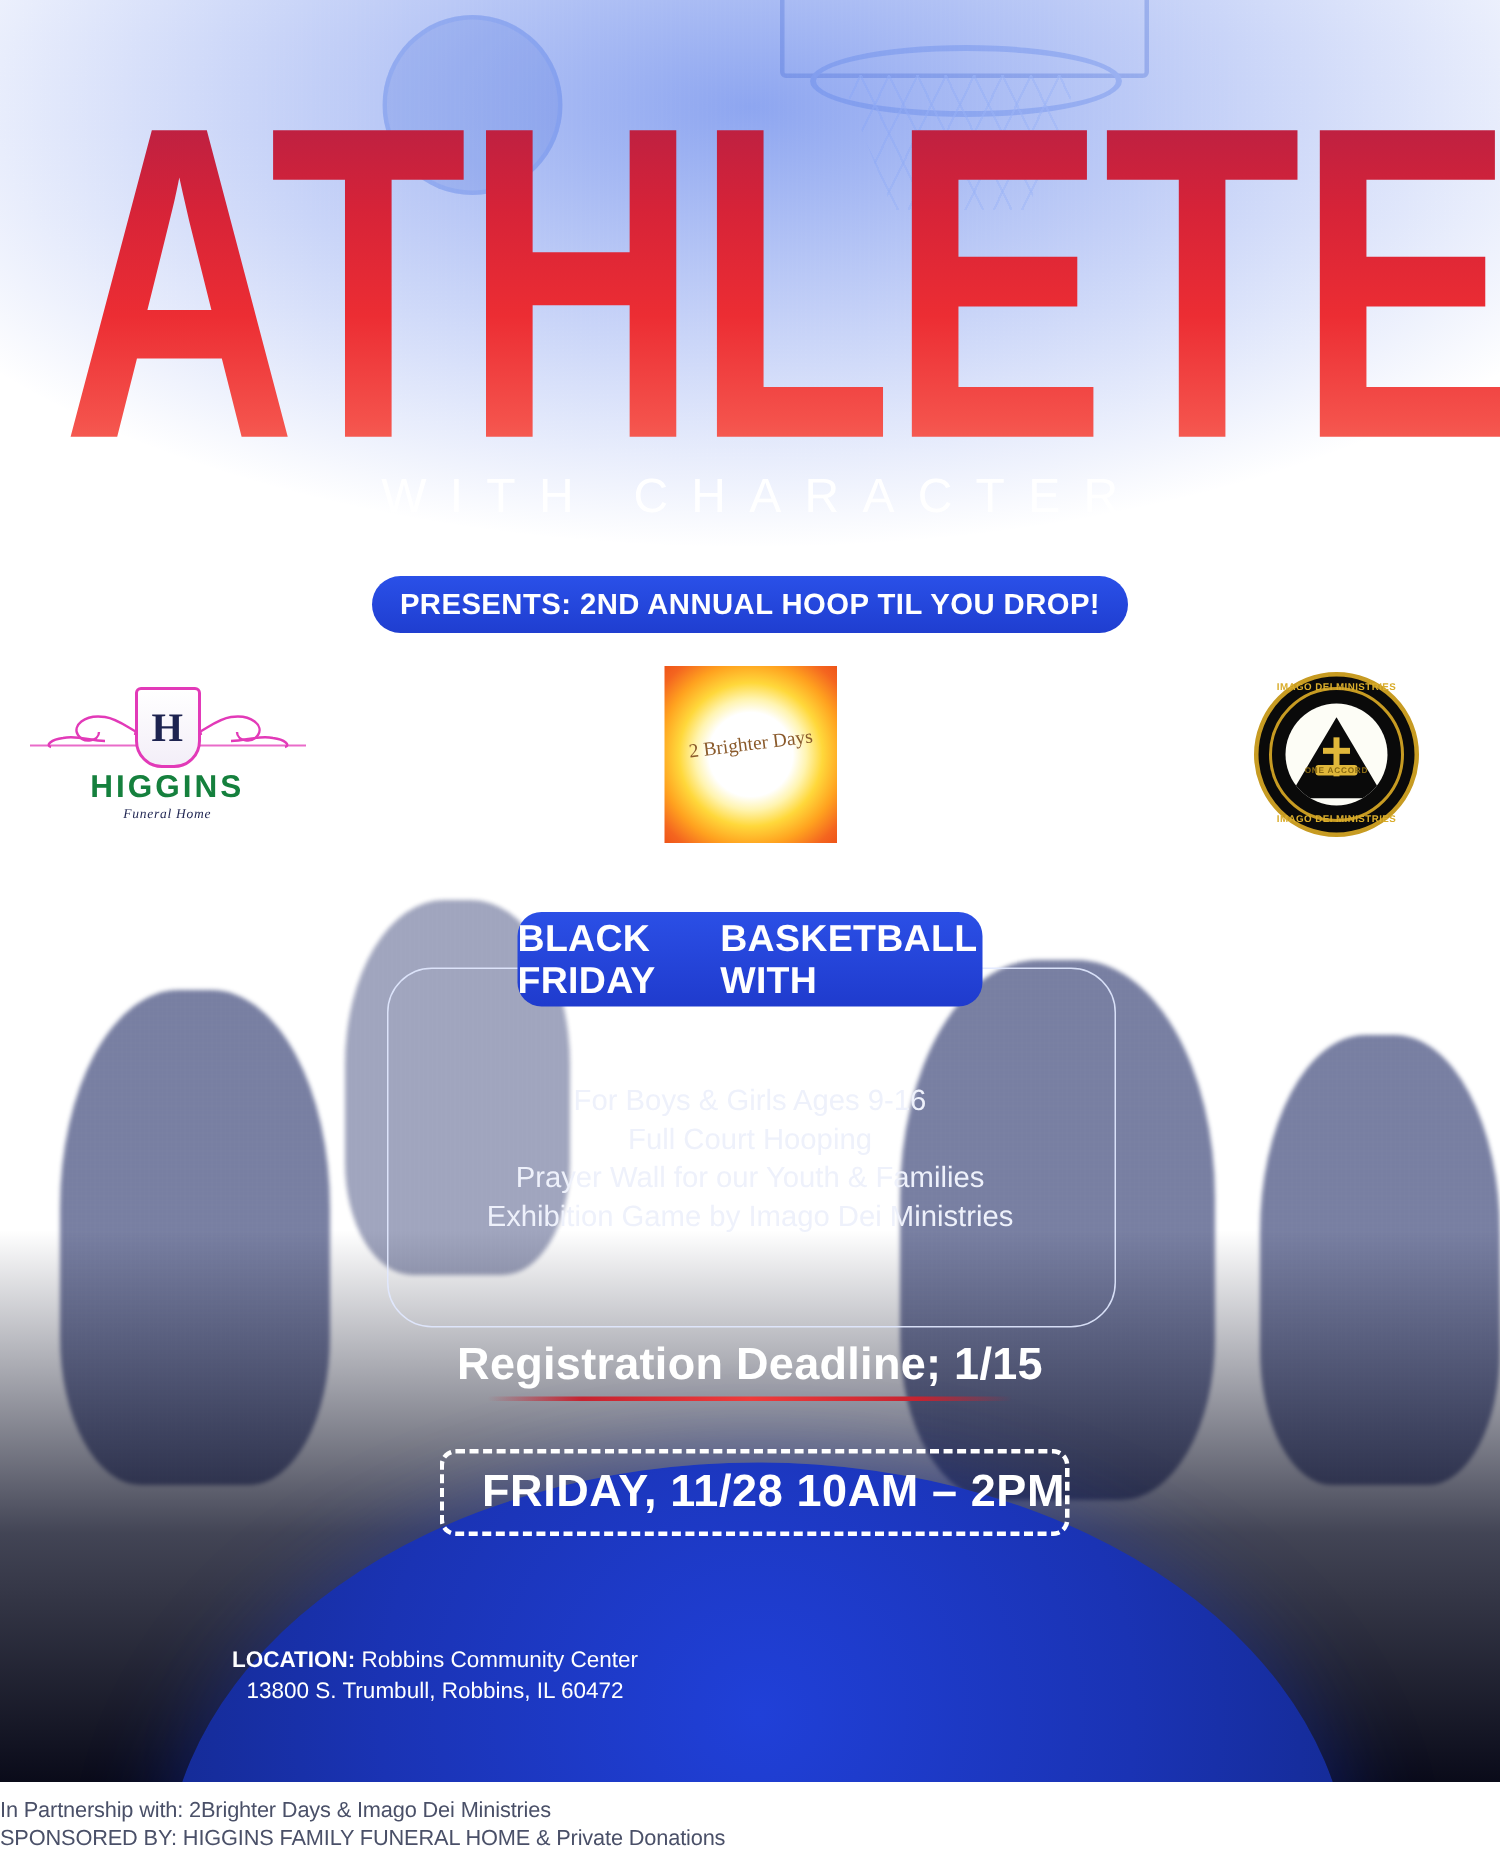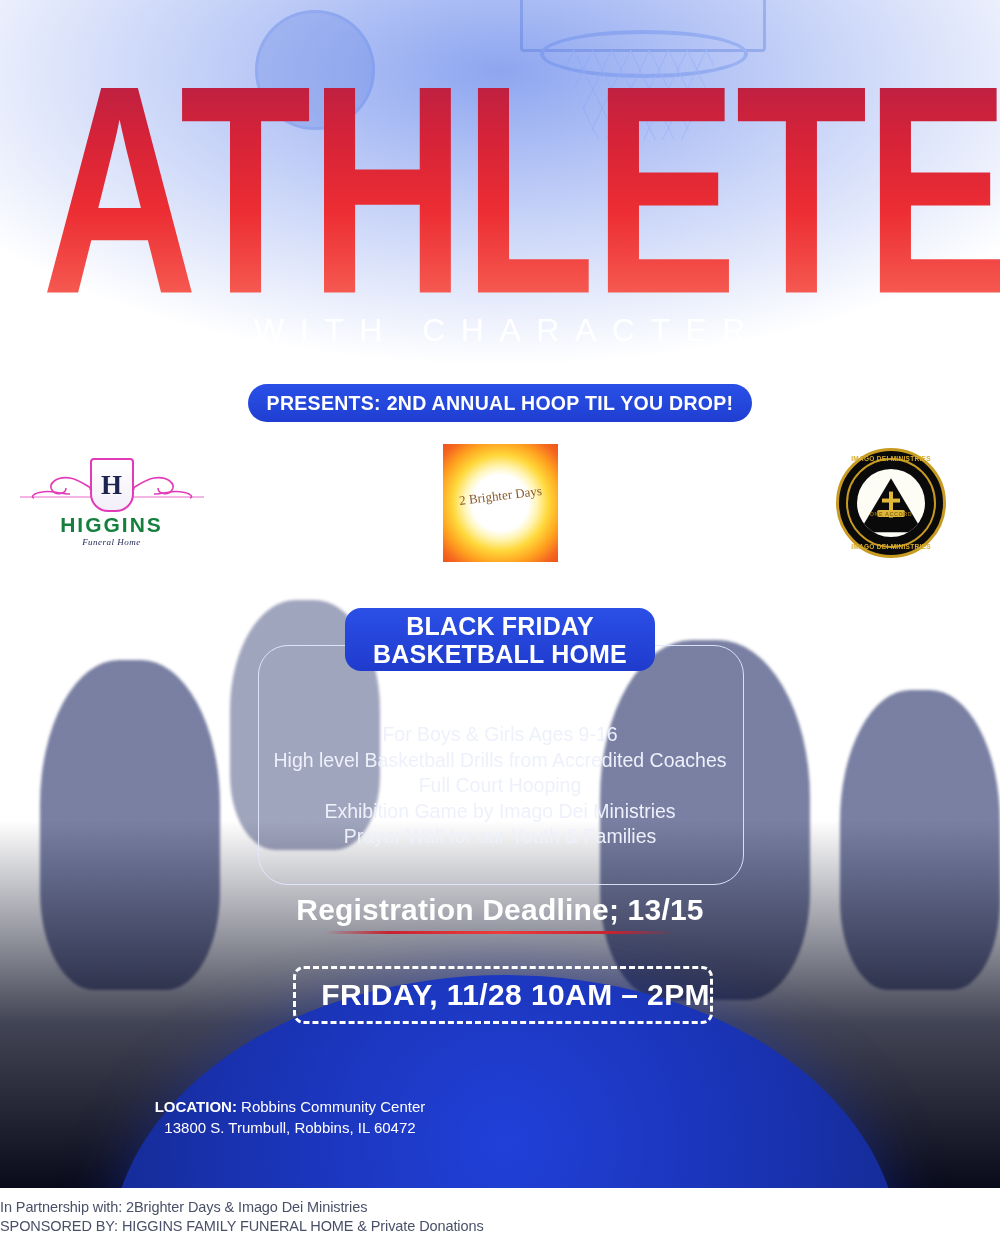--- a/index.html
+++ b/index.html
@@ -100,21 +100,21 @@
   .seal-book{position:absolute;left:50%;bottom:20px;transform:translateX(-50%);width:28px;height:7px;background:#e0b73a;border-radius:2px;}
   .seal-top{position:absolute;left:0;top:4px;width:100%;text-align:center;font-size:6.5px;color:#d9ad2c;letter-spacing:.3px;font-weight:700;}
   .seal-bot{position:absolute;left:0;bottom:5px;width:100%;text-align:center;font-size:6.5px;color:#d9ad2c;letter-spacing:.3px;font-weight:700;}
   .seal-acc{position:absolute;left:0;bottom:20px;width:100%;text-align:center;font-size:5.5px;color:#8a6a12;letter-spacing:.5px;font-weight:700;}
 
   
   .outline-box{position:absolute;left:258px;top:645px;width:484px;height:238px;
       border:1.6px solid rgba(225,232,255,.92);border-radius:30px;}
   .camp-banner{position:absolute;left:345px;top:608px;width:310px;height:63px;border-radius:16px;
       background:linear-gradient(180deg,#2b4fe6 0%,#1f3bcd 100%);
-      display:flex;flex-direction:column;align-items:center;justify-content:center;
+      display:flex;flex-direction:row;align-items:center;justify-content:center;
       color:#fff;font-size:25px;font-weight:700;line-height:1.12;letter-spacing:.2px;}
   .features{position:absolute;left:250px;top:722px;width:500px;text-align:center;
       color:#eef1fb;font-size:19.5px;font-weight:300;line-height:1.31;}
 
   
   .deadline{position:absolute;left:0;top:893px;width:1000px;text-align:center;
       color:#ffffff;font-size:30px;font-weight:700;letter-spacing:.2px;}
   .deadline-rule{position:absolute;left:325px;top:931px;width:350px;height:3px;border-radius:2px;
       background:linear-gradient(90deg,rgba(220,40,50,0) 0%,#c62330 18%,#ef3b3b 50%,#c62330 82%,rgba(220,40,50,0) 100%);}
 
@@ -200,31 +200,30 @@
         <div class="seal-cross"></div>
         <div class="seal-book"></div>
         <div class="seal-acc">ONE ACCORD</div>
       </div>
     </div>
   </div>
 
   <div class="outline-box"></div>
   <div class="camp-banner">
     <span>BLACK FRIDAY</span>
-    <span>BASKETBALL HOME</span>
+    <span>BASKETBALL WITH</span>
   </div>
   <div class="features">
     <div>For Boys &amp; Girls  Ages 9-16</div>
-    <div>High level Basketball Drills from Accredited Coaches</div>
     <div>Full Court Hooping</div>
+    <div>Prayer Wall for our Youth &amp; Families</div>
     <div>Exhibition Game by Imago Dei Ministries</div>
-    <div>Prayer Wall for our Youth &amp; Families</div>
-  </div>
-
-  <div class="deadline">Registration Deadline; 13/15</div>
+  </div>
+
+  <div class="deadline">Registration Deadline; 1/15</div>
   <div class="deadline-rule"></div>
 
   <div class="datebox">
     <span>FRIDAY, 11/28 10AM – 2PM</span>
   </div>
 
   <div class="loc">
     <div>
       <b>LOCATION:</b>
       <span>Robbins Community Center</span>

